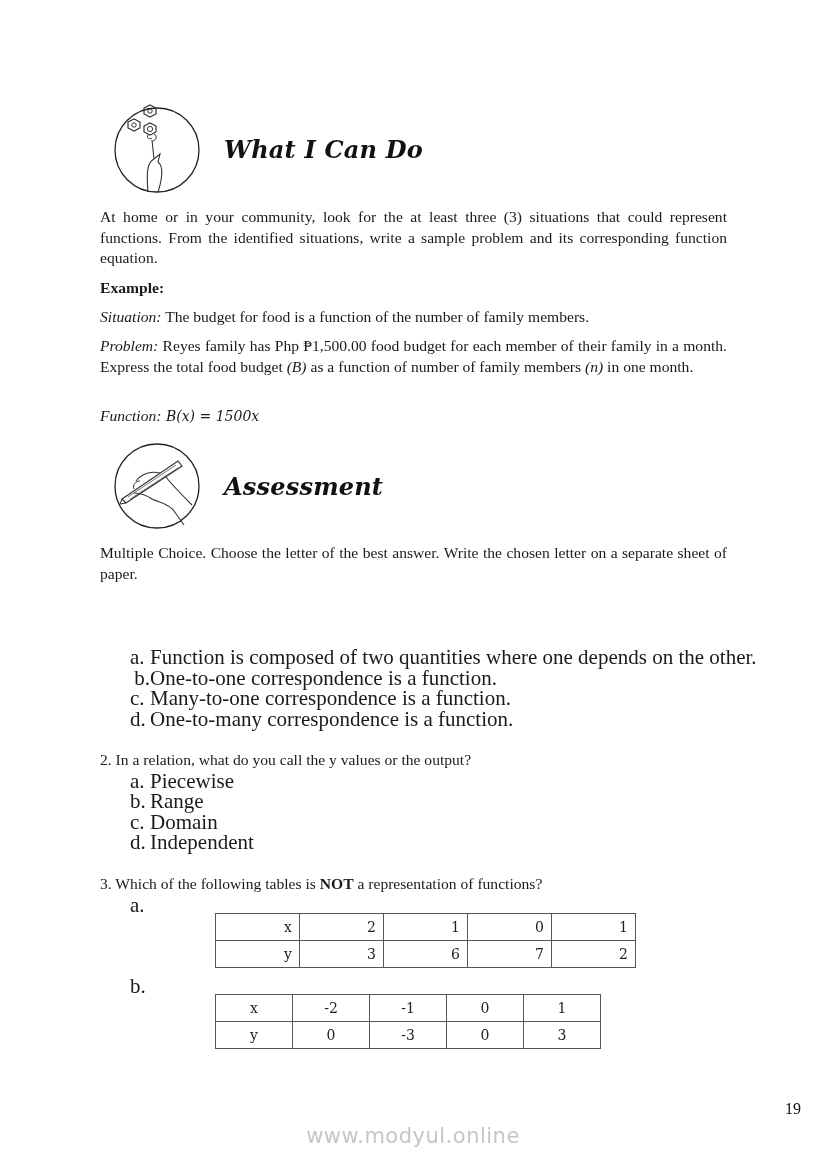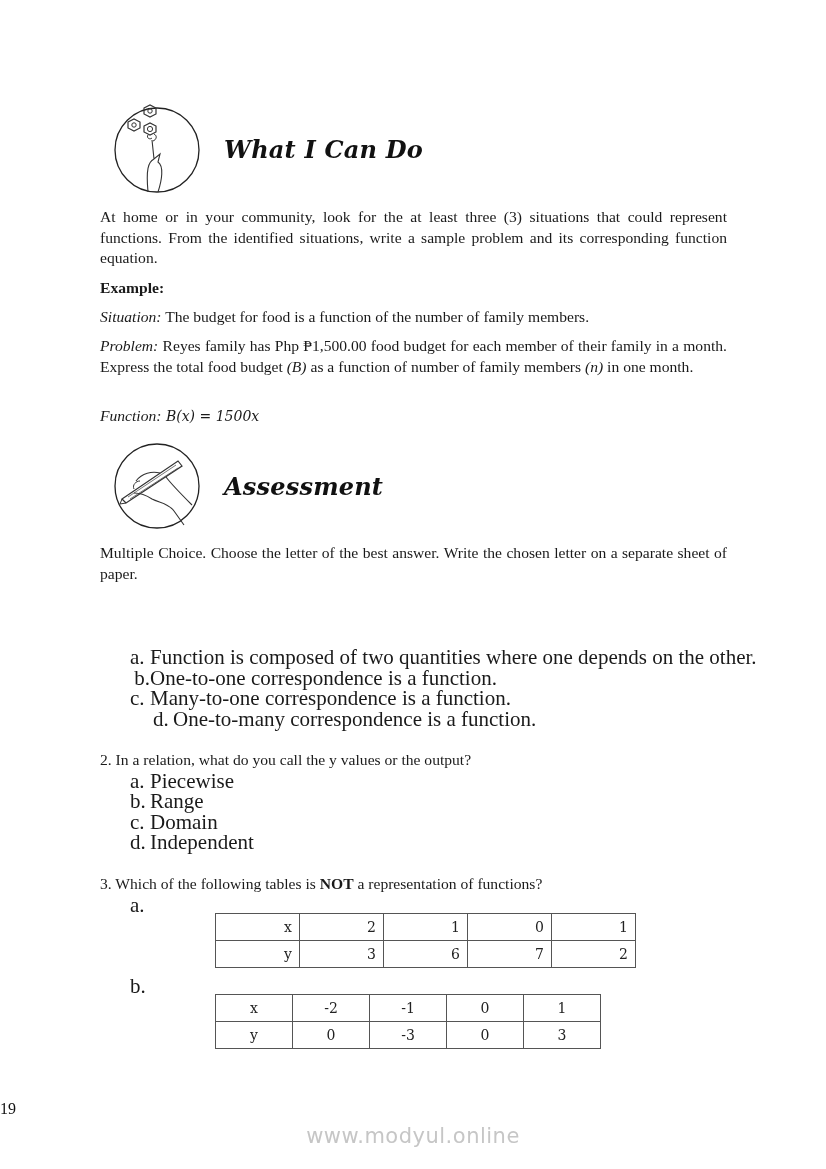--- a/index.html
+++ b/index.html
@@ -27,21 +27,21 @@
   .opt .letter { display: inline-block; width: 20px; }
   table.fn {
     position: absolute; left: 215px; border-collapse: collapse;
     font-family: "DejaVu Serif", serif; font-size: 14px; color: #222;
   }
   table.fn td {
     border: 1px solid #555; width: 76px; height: 26px; padding: 0 7px 0 0;
   }
   table.t1 td { text-align: right; }
   table.t2 td { text-align: center; padding: 0; }
-  .pagenum { position: absolute; left: 0; width: 801px; top: 1100px; text-align: left; font-family: "Liberation Serif", serif; font-size: 16px; color: #111; }
+  .pagenum { position: absolute; left: 0; width: 801px; top: 1100px; text-align: right; font-family: "Liberation Serif", serif; font-size: 16px; color: #111; }
   .watermark { position: absolute; left: 0; width: 826px; top: 1124px; text-align: center; font-family: "DejaVu Sans", sans-serif; font-size: 21px; color: #c6c6c6; letter-spacing: 0.5px; }
 </style>
 </head>
 <body>
 
 <div class="page">
 
   <div class="section-head" style="top:104px;">
     <svg class="icon-circle" viewBox="0 0 90 90">
       <circle cx="45" cy="46" r="42" fill="none" stroke="#222" stroke-width="1.3"></circle>
@@ -83,21 +83,21 @@
       <path d="M22,48 C20,44 24,40 28,40" fill="none" stroke="#333" stroke-width="1"></path>
     </svg>
     <span class="section-title">Assessment</span>
   </div>
 
   <div class="para" style="top:543px;">Multiple Choice. Choose the letter of the best answer. Write the chosen letter on a separate sheet of paper.</div>
 
   <div class="opt" style="top:647px;"><span class="letter">a.</span><span>Function is composed of two quantities where one depends on the other.</span></div>
   <div class="opt" style="top:668px;text-align:right;"><span class="letter">b.</span><span>One-to-one correspondence is a function.</span></div>
   <div class="opt" style="top:688px;"><span class="letter">c.</span><span>Many-to-one correspondence is a function.</span></div>
-  <div class="opt" style="top:709px;margin-left:23px;"><span class="letter">d.</span><span>One-to-many correspondence is a function.</span></div>
+  <div class="opt" style="top:709px;"><span class="letter">d.</span><span>One-to-many correspondence is a function.</span></div>
 
   <div class="q" style="top:750px;">
     <span>2.</span> <span>In a relation, what do you call the y values or the output?</span>
   </div>
   <div class="opt" style="top:771px;"><span class="letter">a.</span><span>Piecewise</span></div>
   <div class="opt" style="top:791px;"><span class="letter">b.</span><span>Range</span></div>
   <div class="opt" style="top:812px;"><span class="letter">c.</span><span>Domain</span></div>
   <div class="opt" style="top:832px;"><span class="letter">d.</span><span>Independent</span></div>
 
   <div class="q" style="top:874px;">

